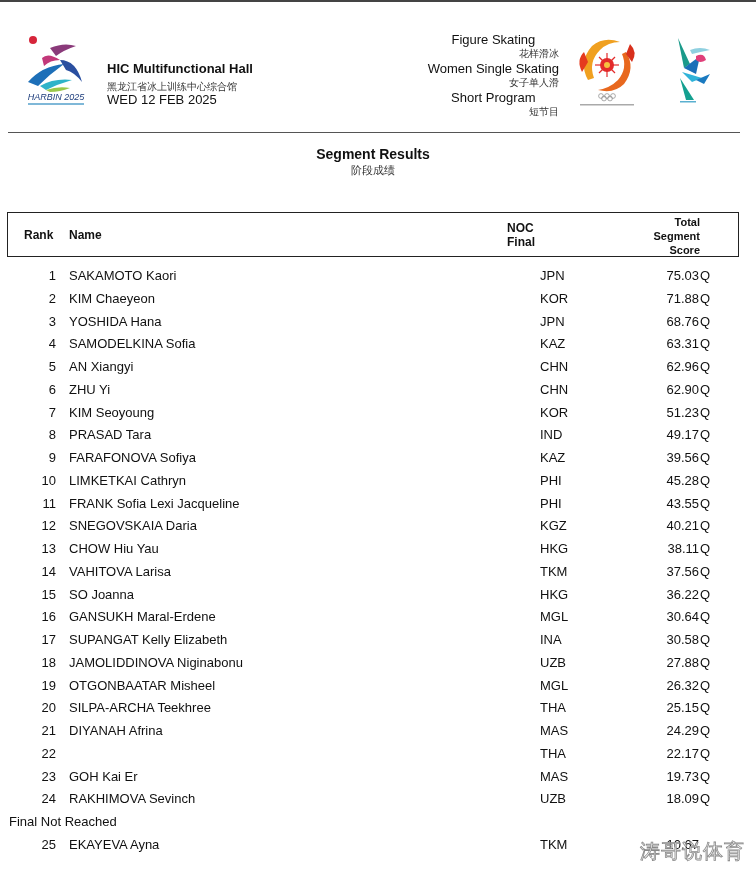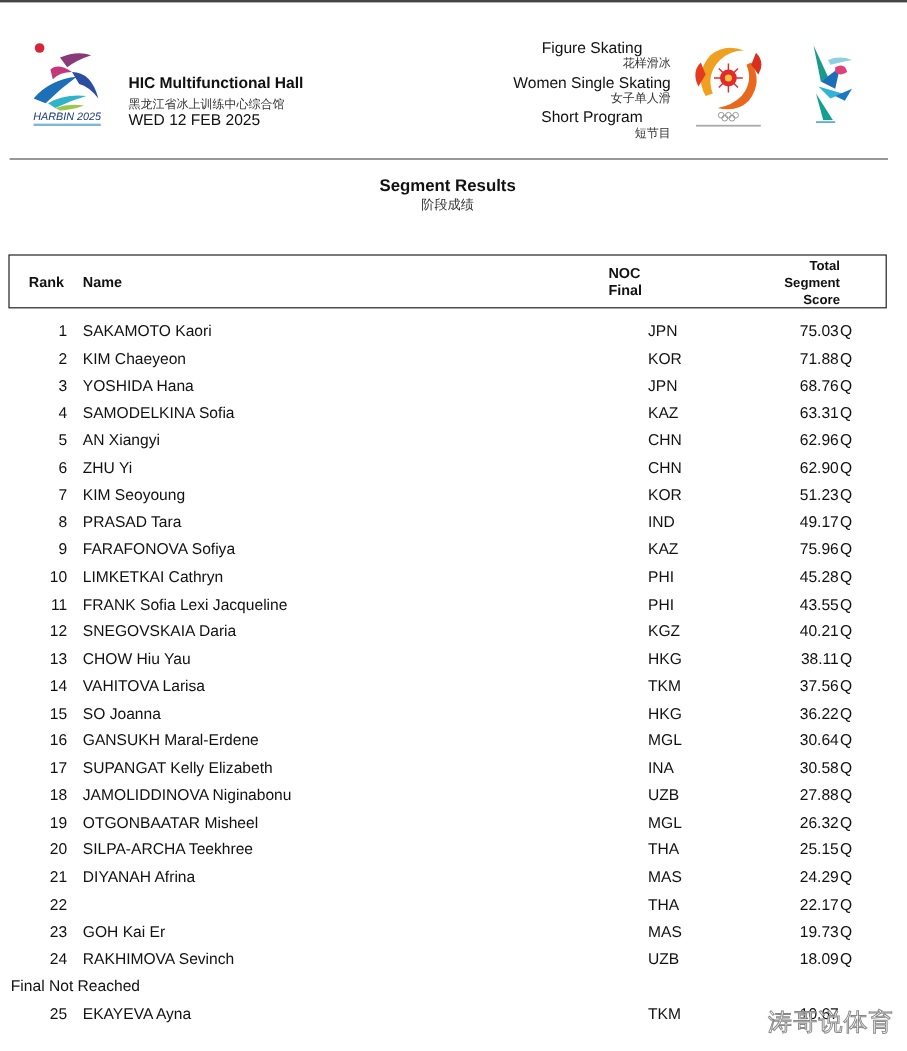--- a/index.html
+++ b/index.html
@@ -178,21 +178,21 @@
         <span class="c-rank">8</span>
         <span class="c-name">PRASAD Tara</span>
         <span class="c-noc">IND</span>
         <span class="c-score">49.17</span>
         <span class="c-q">Q</span>
       </div>
       <div class="row">
         <span class="c-rank">9</span>
         <span class="c-name">FARAFONOVA Sofiya</span>
         <span class="c-noc">KAZ</span>
-        <span class="c-score">75.96</span>
+        <span class="c-score">39.56</span>
         <span class="c-q">Q</span>
       </div>
       <div class="row">
         <span class="c-rank">10</span>
         <span class="c-name">LIMKETKAI Cathryn</span>
         <span class="c-noc">PHI</span>
         <span class="c-score">45.28</span>
         <span class="c-q">Q</span>
       </div>
       <div class="row">

